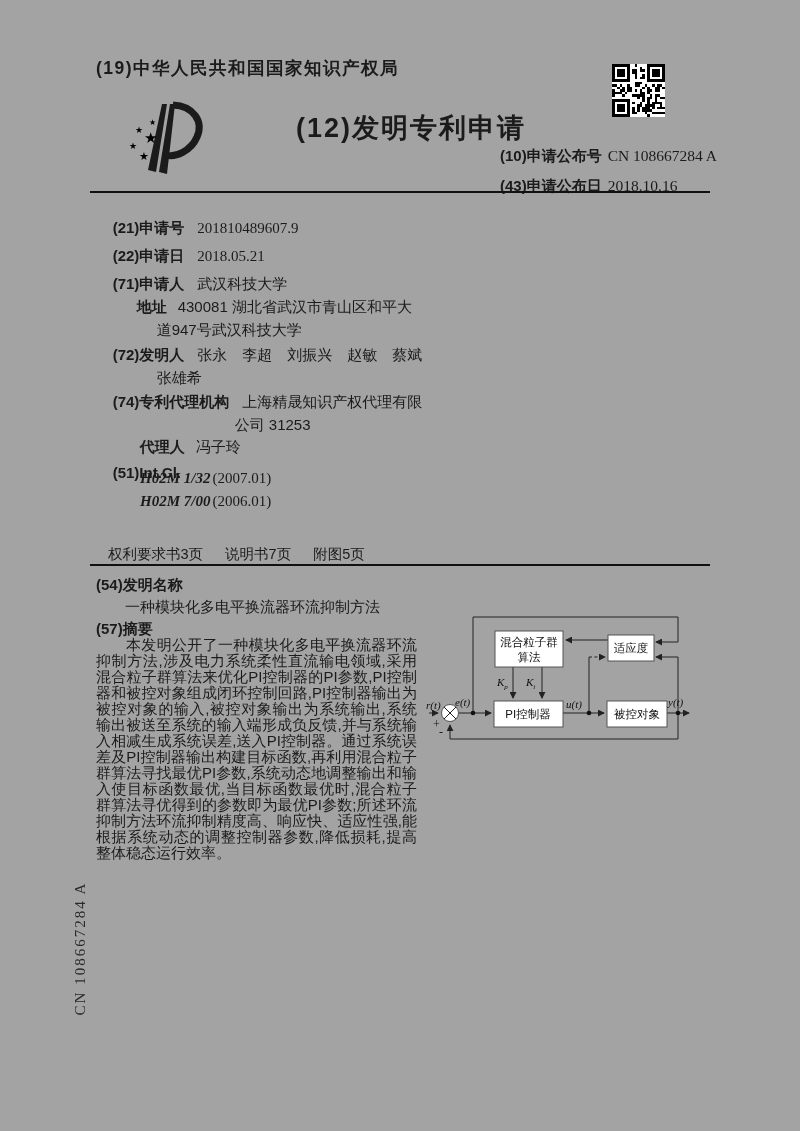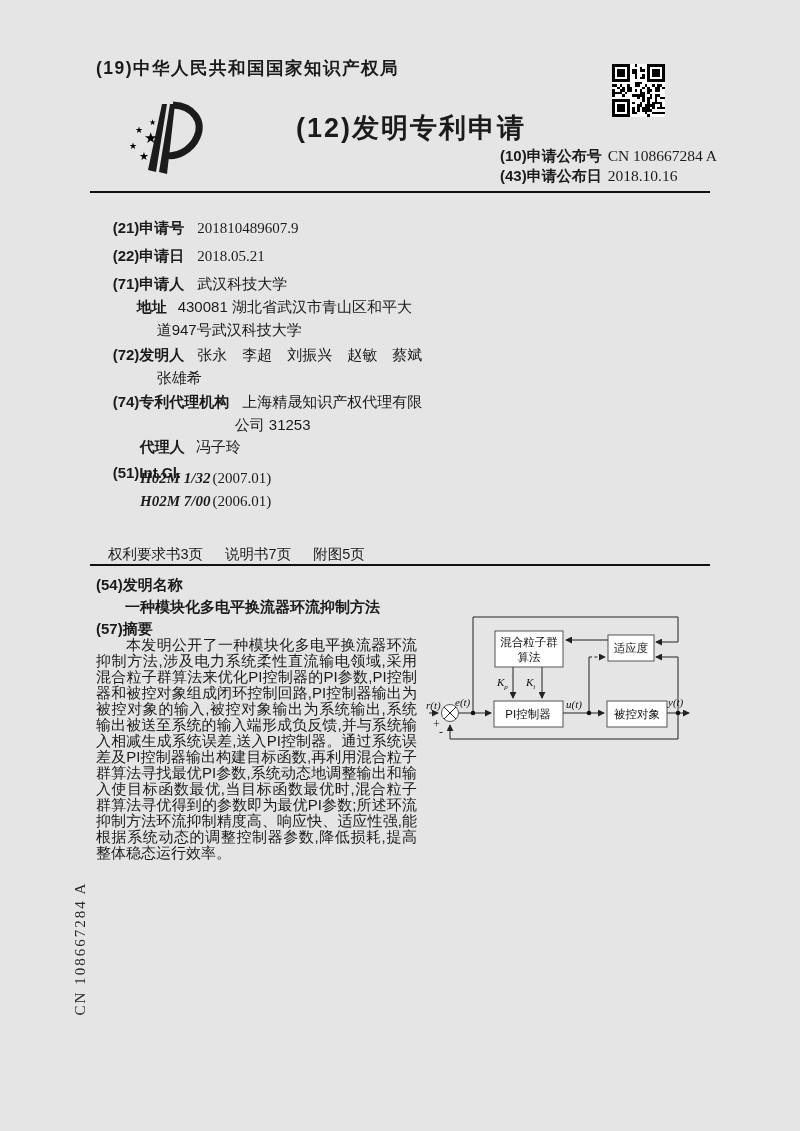--- a/index.html
+++ b/index.html
@@ -1,34 +1,34 @@
 <!DOCTYPE html>
 <html><head>
 <meta charset="utf-8">
 <style>
   html,body{margin:0;padding:0;background:#fff;}
-  .page{position:relative;width:800px;height:1131px;background:#e5e5e5;overflow:hidden;
+  .page{position:relative;width:800px;height:1131px;background:#a3a3a3;overflow:hidden;
         font-family:"Liberation Sans",sans-serif;color:#1b1b1b;}
   .abs{position:absolute;}
   .rule{position:absolute;background:#111;height:2px;}
   .office{font-size:17.5px;font-weight:bold;letter-spacing:1.5px;}
   .doctype{font-size:27px;font-weight:bold;letter-spacing:2px;}
   .publine{font-size:15px;font-weight:bold;}
   .publine .val{font-family:"Liberation Serif",serif;font-weight:normal;font-size:15.5px;margin-left:6px;}
   .bibrow{font-size:15px;white-space:pre;}
   .bibrow .lab{font-weight:bold;margin-right:13px;}
   .bibrow .lab2{font-weight:bold;margin-right:11px;}
   .bibrow .val{font-family:"Liberation Serif",serif;}
   .cn{font-family:"Liberation Sans",sans-serif;}
   .intcl{font-size:15px;font-family:"Liberation Serif",serif;}
   .intcl .code{font-weight:bold;font-style:italic;margin-right:2px;}
   .pages{font-size:14.5px;text-align:left;}
   .pages span{margin-left:18px;}
   .sechead{font-size:15px;font-weight:bold;}
-  .title{font-size:15px;font-weight:bold;}
+  .title{font-size:15px;}
   .abstract{width:321px;font-size:15px;line-height:16px;text-align:justify;text-indent:2em;}
   .vside{font-family:"Liberation Serif",serif;font-size:15px;letter-spacing:2px;color:#2a2a2a;
          transform:rotate(-90deg);transform-origin:center;width:150px;text-align:center;}
   .dline{stroke:#222;stroke-width:1;fill:none;}
   .ddash{stroke:#222;stroke-width:1;fill:none;stroke-dasharray:3,2.4;}
   .dbox{fill:#fff;stroke:#555;stroke-width:1;}
   .dtext{font-family:"Liberation Sans",sans-serif;font-size:11.5px;fill:#111;text-anchor:middle;}
   .dmath{font-family:"Liberation Serif",serif;font-style:italic;font-size:11px;fill:#111;}
   .dsign{font-family:"Liberation Serif",serif;font-size:12px;fill:#111;}
   .dot{fill:#111;}
@@ -174,21 +174,21 @@
       <rect x="15" y="1" width="5" height="5" fill="#fff"></rect>
       <rect x="16" y="2" width="3" height="3" fill="#000"></rect>
       <rect x="0" y="14" width="7" height="7" fill="#000"></rect>
       <rect x="1" y="15" width="5" height="5" fill="#fff"></rect>
       <rect x="2" y="16" width="3" height="3" fill="#000"></rect>
     </svg>
 
   <div class="abs publine" style="left:500px;top:147px;">
     <span>(10)申请公布号</span><span class="val">CN 108667284 A</span>
   </div>
-  <div class="abs publine" style="left:500px;top:167px;">
+  <div class="abs publine" style="left:500px;top:177px;">
     <span>(43)申请公布日</span><span class="val">2018.10.16</span>
   </div>
 
   <div class="rule" style="left:90px;top:191px;width:620px;"></div>
 
   <div class="abs bibrow" style="left:96px;top:202px;">
     <span class="lab">(21)申请号</span><span class="val">201810489607.9</span>
   </div>
   <div class="abs bibrow" style="left:96px;top:230px;">
     <span class="lab">(22)申请日</span><span class="val">2018.05.21</span>

